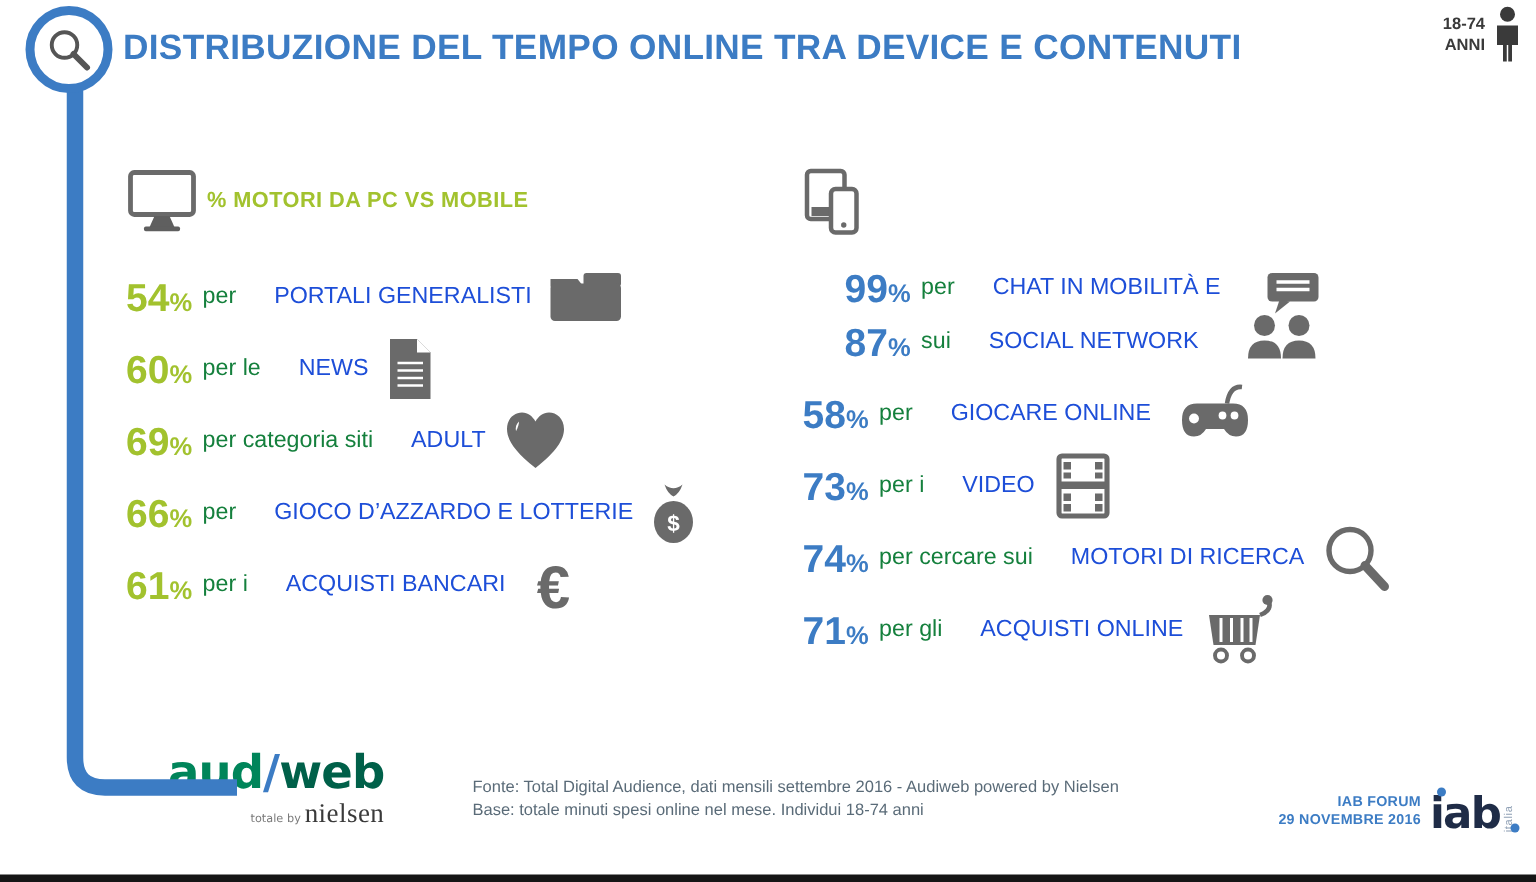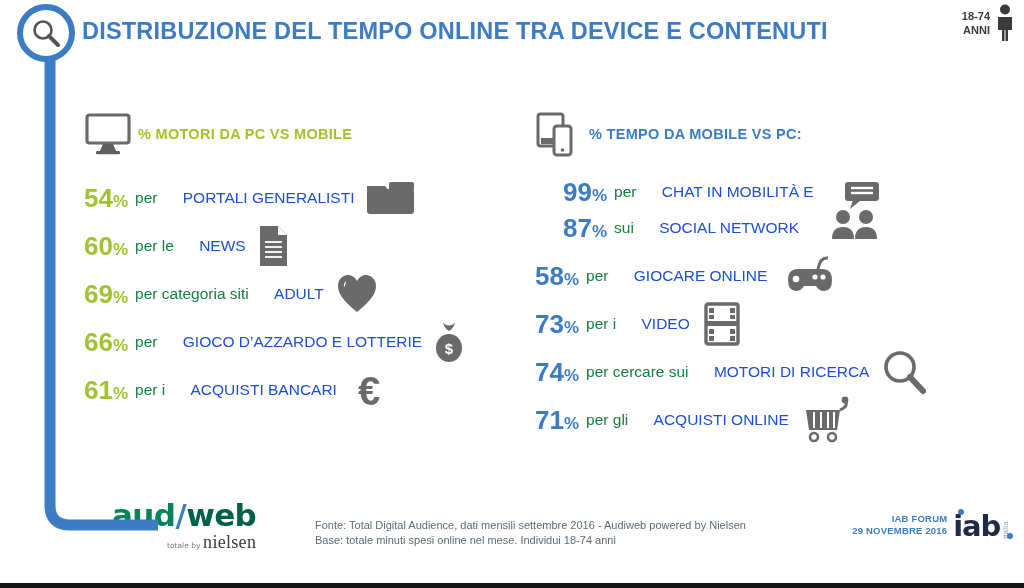--- a/index.html
+++ b/index.html
@@ -129,21 +129,21 @@
     font-size: 18px; color: #3a3a3a; letter-spacing: 0.3px; margin-top: 46px;
   }
   #audiweb-logo .aw-pw { font-size: 7.5px; color: #7a7a7a; }
 
   #source-note {
     position: absolute; left: 315px; bottom: 35px;
     font-size: 11px; color: #5a6b78; line-height: 15px;
   }
 
   #iab-block {
-    position: absolute; right: 14px; bottom: 44px;
+    position: absolute; right: 14px; bottom: 28px;
     display: flex; align-items: flex-end; gap: 6px;
   }
   #iab-block .iab-event {
     text-align: right; font-size: 9.5px; font-weight: bold;
     color: #3c7cc4; line-height: 12px; letter-spacing: 0.2px;
     padding-bottom: 2px;
   }
   #iab-block .iab-logo { position: relative; display: flex; align-items: flex-end; }
   #iab-block .iab-word {
     font-size: 29px; font-weight: bold; color: #1f2c47;
@@ -277,21 +277,20 @@
     <div class="col-header">
       <span class="hdr-icon">
         <svg width="48" height="46" viewBox="0 0 48 46">
           <rect x="3" y="3" width="25" height="32" rx="2.5" fill="none" stroke="#6a6a6a" stroke-width="3"></rect>
           <rect x="6" y="27" width="19" height="6" fill="#6a6a6a"></rect>
           <rect x="19" y="15" width="17" height="29" rx="3" fill="#ffffff" stroke="#6a6a6a" stroke-width="3"></rect>
           <rect x="22" y="18" width="11" height="17" fill="#ffffff"></rect>
           <circle cx="27.5" cy="39" r="1.8" fill="#6a6a6a"></circle>
         </svg>
       </span>
-      <span class="hdr-label">% TEMPO DA MOBILE VS PC:</span>
     </div>
 
     <div style="display:flex; align-items:center;">
       <div style="display:flex; flex-direction:column;margin-left:28px;">
         <div class="stat-row tight">
           <span class="pct"><span>99</span><span class="pct-sign">%</span></span>
           <span class="desc"><span class="lead">per </span><span class="em">CHAT IN MOBILITÀ E</span></span>
         </div>
         <div class="stat-row tight">
           <span class="pct"><span>87</span><span class="pct-sign">%</span></span>

